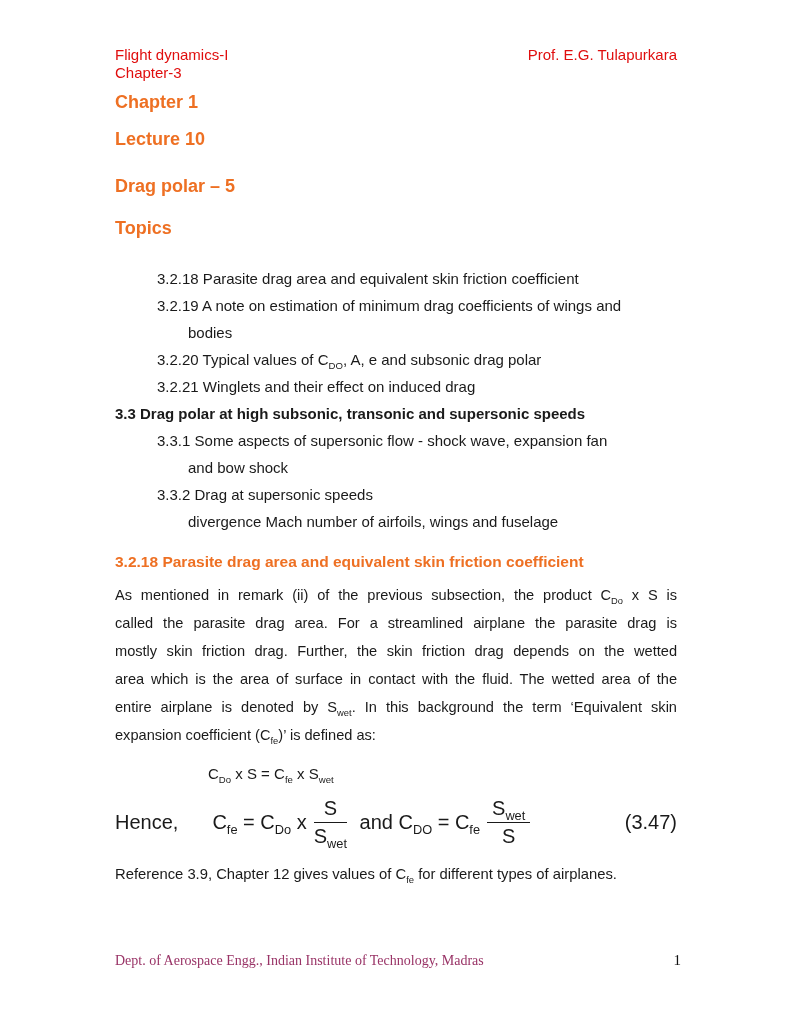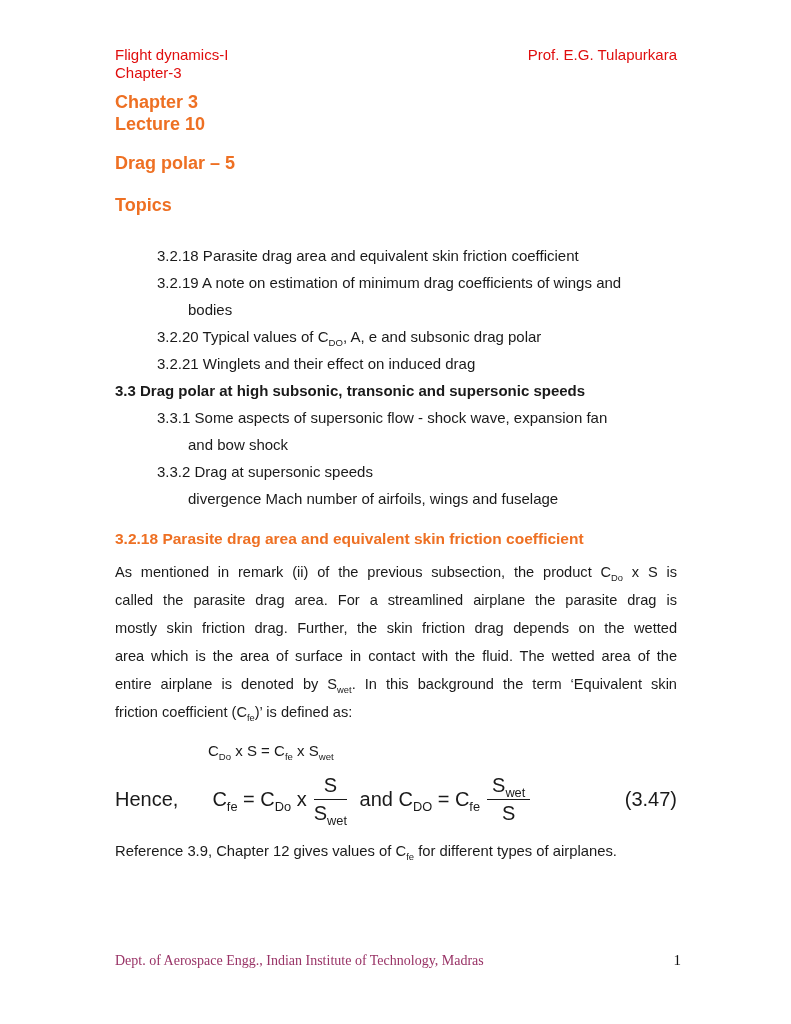--- a/index.html
+++ b/index.html
@@ -21,22 +21,22 @@
     font-family:Liberation Sans, sans-serif;color:var(--header-red);
     font-size:15px;line-height:18px;
   }
   .docheader .left div{white-space:nowrap;}
 
   
   .bigtitle{
     color:var(--accent-orange);font-weight:bold;font-size:18px;line-height:22px;
   }
   .t-chapter{margin-top:9px;}
-  .t-lecture{}
-  .t-dragpolar{margin-top:17px;}
+  .t-lecture{margin-top:15px;}
+  .t-dragpolar{margin-top:25px;}
   .t-topics{margin-top:20px;}
 
   
   .topics{margin-top:26px;font-size:15px;}
   .topic-line{line-height:27px;white-space:nowrap;}
   .topic-line.indent-1{padding-left:42px;}
   .topic-line.indent-2{padding-left:73px;}
   .topic-line.bold{font-weight:bold;}
 
   
@@ -78,21 +78,21 @@
 <div class="page">
 
   <div class="docheader">
     <div class="left">
       <div>Flight dynamics-I</div>
       <div>Chapter-3</div>
     </div>
     <div class="right">Prof. E.G. Tulapurkara</div>
   </div>
 
-  <div class="bigtitle t-chapter">Chapter 3</div>
+  <div class="bigtitle t-chapter">Chapter 1</div>
   <div class="bigtitle t-lecture">Lecture 10</div>
   <div class="bigtitle t-dragpolar">Drag polar – 5</div>
   <div class="bigtitle t-topics">Topics</div>
 
   <div class="topics">
     <div class="topic-line indent-1"><span>3.2.18 Parasite drag area and equivalent skin friction coefficient</span></div>
     <div class="topic-line indent-1"><span>3.2.19 A note on estimation of minimum drag coefficients of wings and</span></div>
     <div class="topic-line indent-2"><span>bodies</span></div>
     <div class="topic-line indent-1"><span>3.2.20 Typical values of C</span><sub>DO</sub><span>, A, e and subsonic drag polar</span></div>
     <div class="topic-line indent-1"><span>3.2.21 Winglets and their effect on induced drag</span></div>
@@ -104,21 +104,21 @@
   </div>
 
   <div class="section-heading">3.2.18 Parasite drag area and equivalent skin friction coefficient</div>
 
   <div class="paragraph">
     <div class="jline"><span>As mentioned in remark (ii) of the previous subsection, the product C</span><sub>Do</sub><span> x S is</span></div>
     <div class="jline"><span>called the parasite drag area. For a streamlined airplane the parasite drag is</span></div>
     <div class="jline"><span>mostly skin friction drag. Further, the skin friction drag depends on the wetted</span></div>
     <div class="jline"><span>area which is the area of surface in contact with the fluid. The wetted area of the</span></div>
     <div class="jline"><span>entire airplane is denoted by S</span><sub>wet</sub><span>. In this background the term ‘Equivalent skin</span></div>
-    <div class="jline last"><span>friction coefficient (C</span><sub>fe</sub><span>)’ is defined as:</span></div>
+    <div class="jline last"><span>expansion coefficient (C</span><sub>fe</sub><span>)’ is defined as:</span></div>
   </div>
 
   <div class="eq1"><span>C</span><sub>Do</sub><span> x S = C</span><sub>fe</sub><span> x S</span><sub>wet</sub></div>
 
   <div class="eq347">
     <span class="hence">Hence,</span>
     <span class="eqpart"><span>C</span><sub>fe</sub><span> = C</span><sub>Do</sub><span> x</span></span>
     <span class="frac">
       <span class="num"><span>S</span></span>
       <span class="den"><span>S</span><sub>wet</sub></span>

